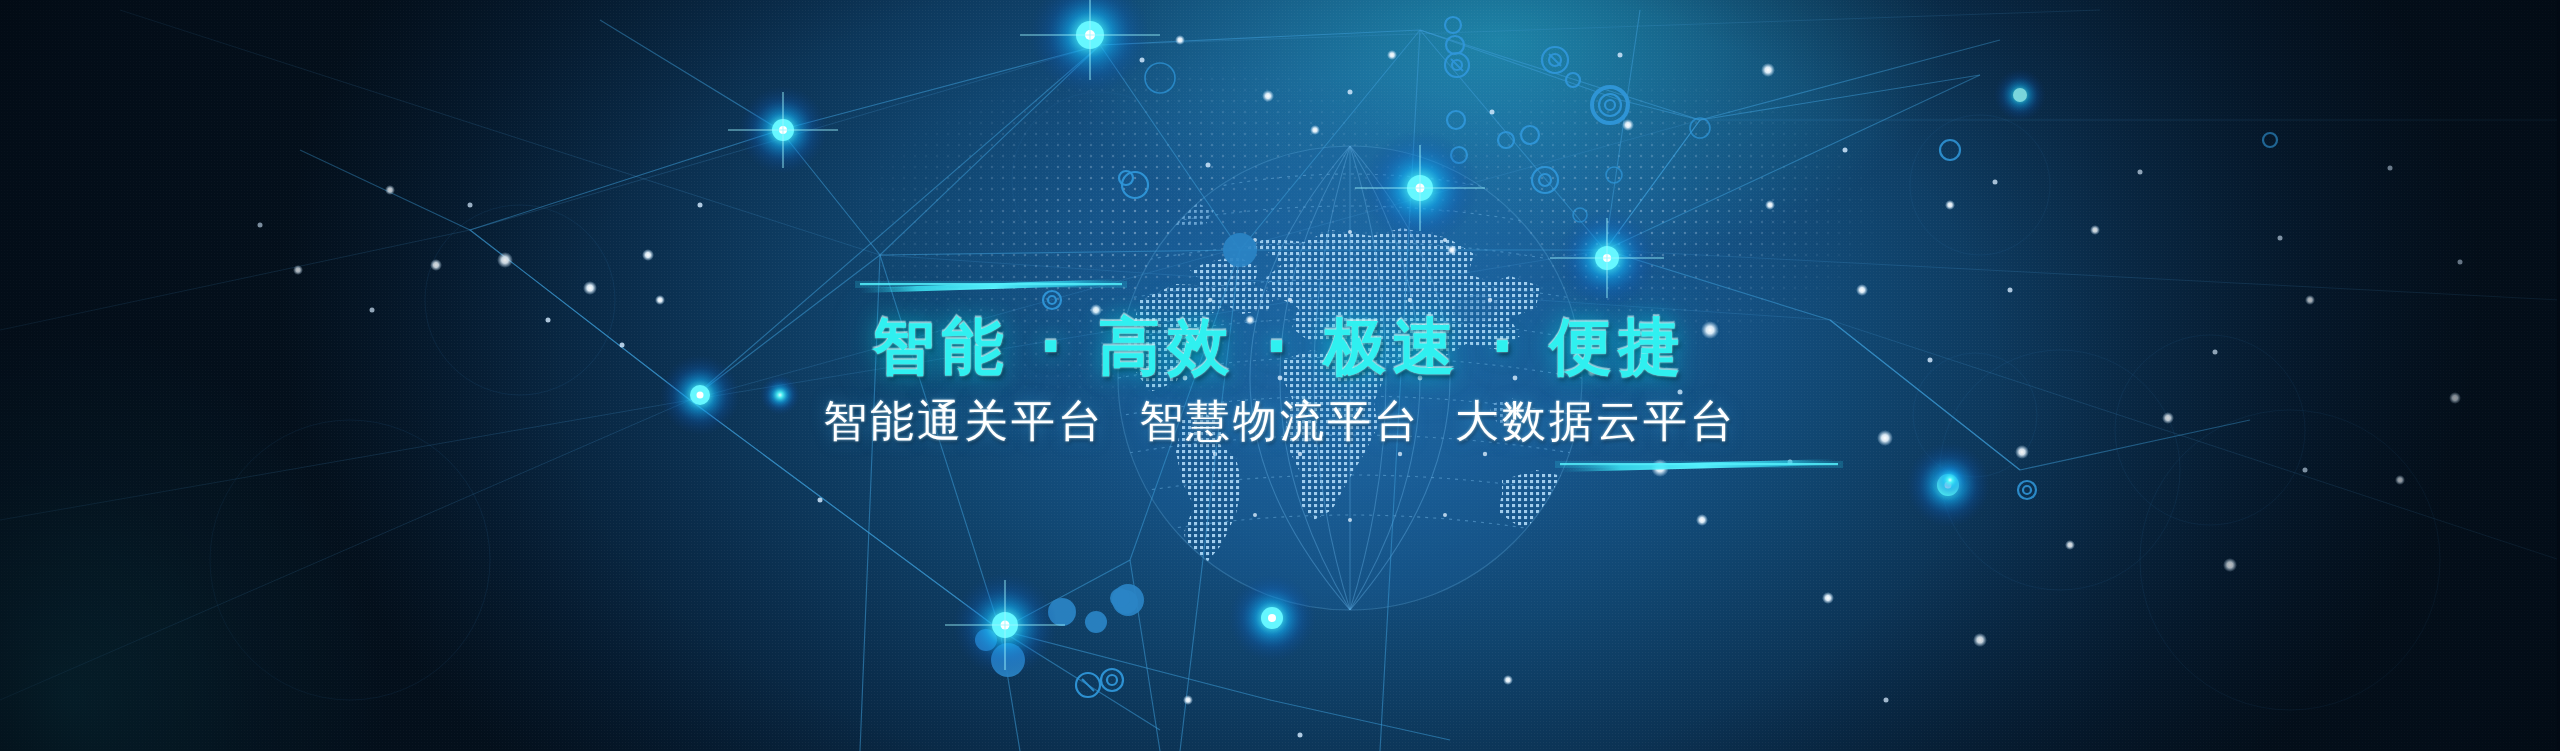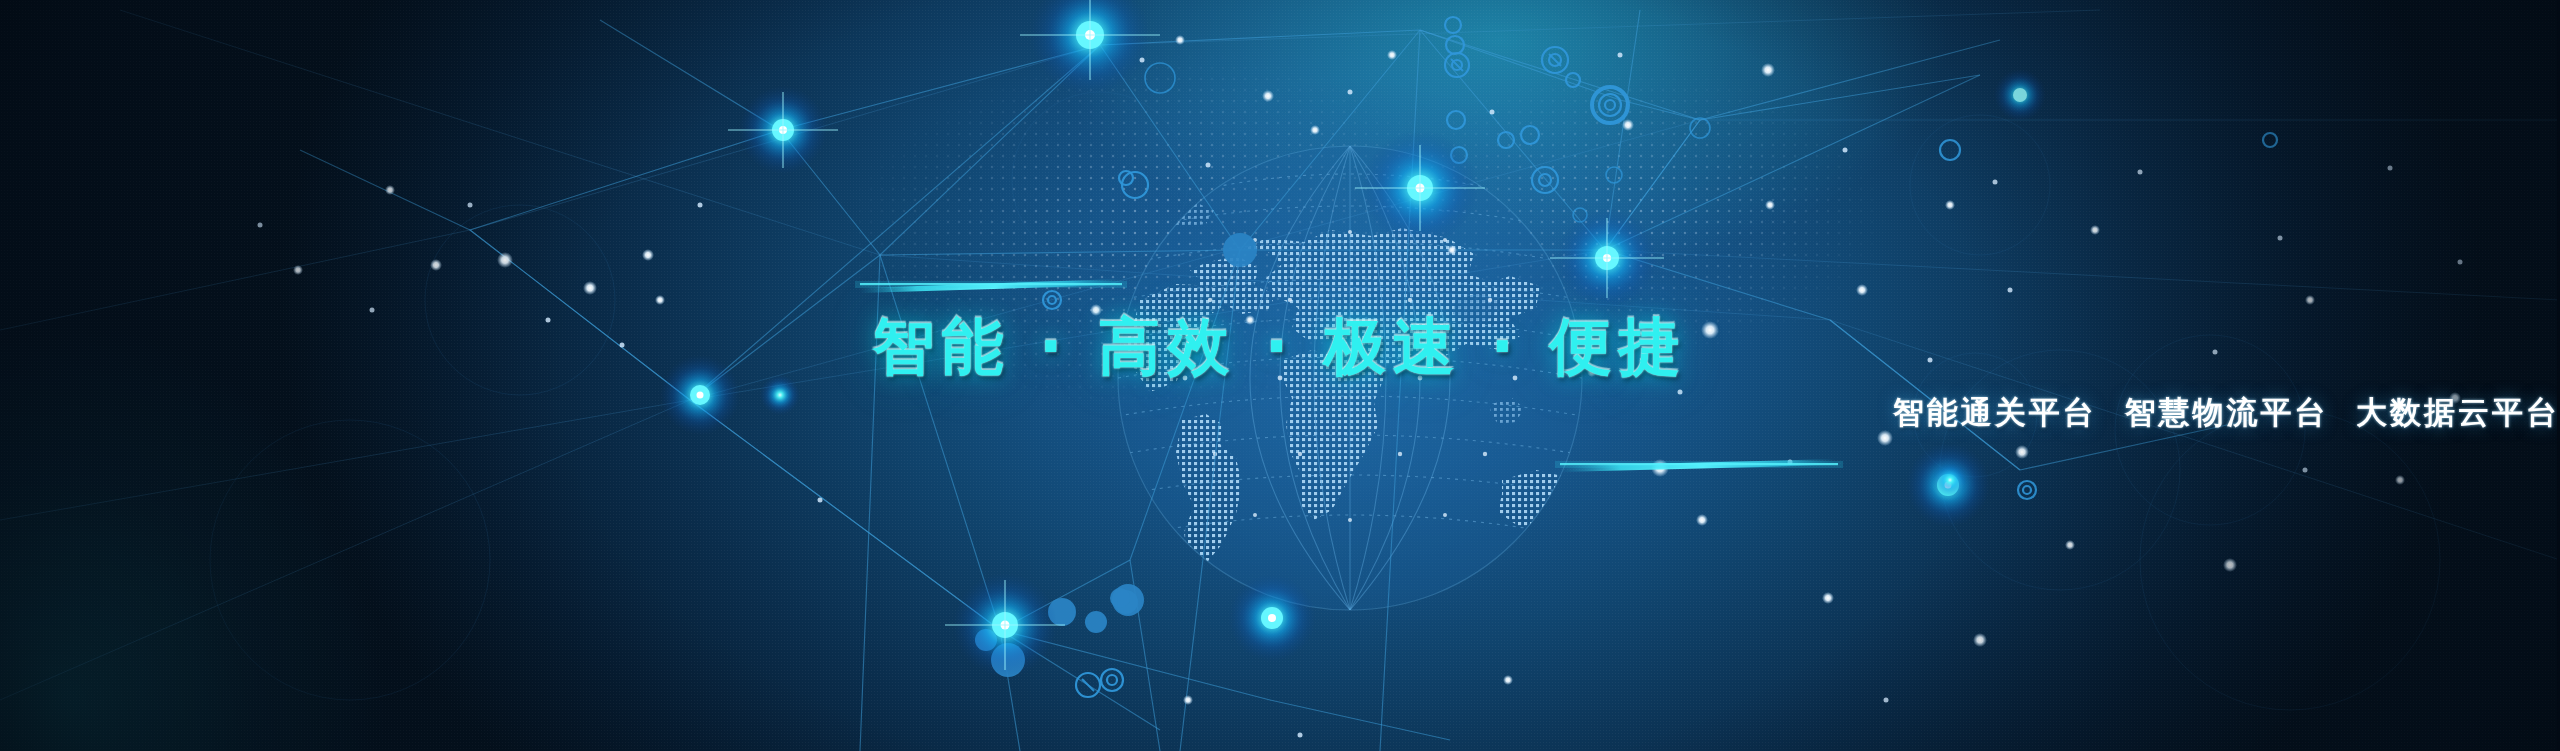--- a/index.html
+++ b/index.html
@@ -59,23 +59,23 @@
       0 -2px 1px rgba(225,255,255,.55),
       0 0 20px rgba(0,220,230,.55),
       0 0 48px rgba(0,180,210,.38),
       2px 3px 5px rgba(2,20,40,.75);
     white-space:pre;
     font-family:"DejaVu Sans","Liberation Sans",sans-serif;
   }
   .subtitle{
     position:absolute;
     left:0;right:0;top:392px;
-    text-align:right;
-    font-size:31px;
-    font-weight:bold;
+    text-align:center;
+    font-size:44px;
+    font-weight:normal;
     letter-spacing:3px;
     color:#ffffff;
     text-shadow:
       0 0 3px rgba(190,235,255,.75),
       0 0 16px rgba(60,170,230,.50),
       1px 2px 4px rgba(2,18,36,.70);
     white-space:pre;
     font-family:"DejaVu Sans","Liberation Sans",sans-serif;
   }
 </style>

